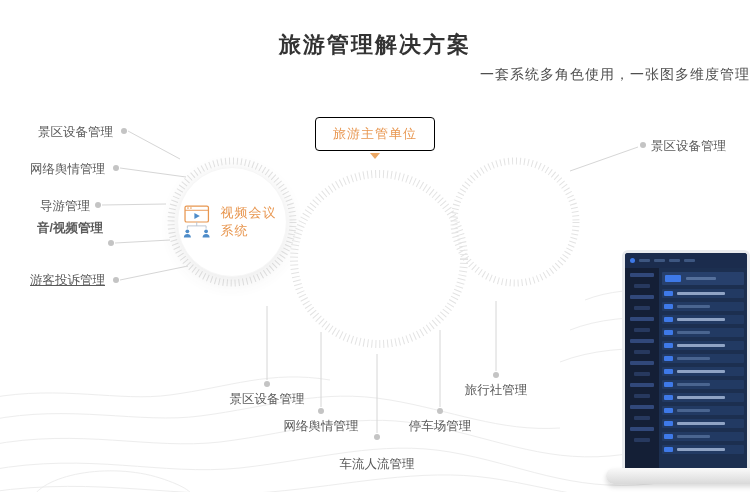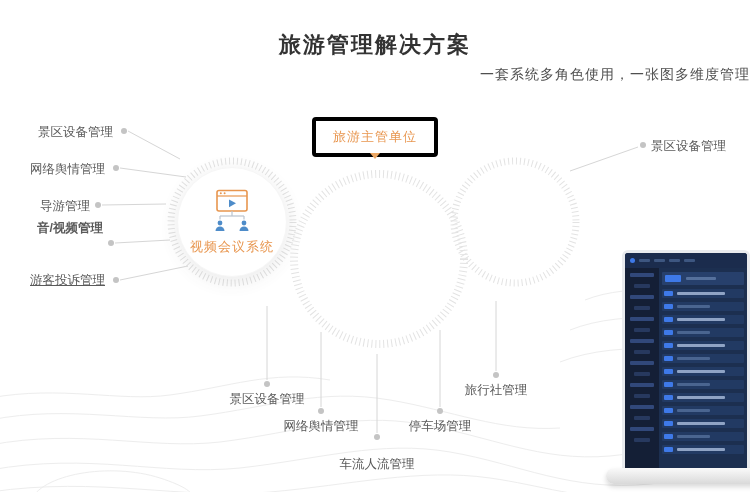--- a/index.html
+++ b/index.html
@@ -11,38 +11,38 @@
   .bg-pattern { position:absolute; inset:0; z-index:0; }
 
   
   .title { position:absolute; top:30px; left:0; width:100%; text-align:center;
            font-size:22px; font-weight:bold; color:#333; letter-spacing:2px; z-index:2; }
   .subtitle { position:absolute; top:66px; left:0; width:100%; text-align:right;
               font-size:14px; color:#4f4f4f; letter-spacing:1px; z-index:2; }
 
   
   .badge { position:absolute; top:117px; left:50%; transform:translateX(-50%);
-           border:4px solid #000000; color:#e8964f; font-size:13px; letter-spacing:1px;
+           border:1px solid #000000; color:#e8964f; font-size:13px; letter-spacing:1px;
            padding:7px 17px; border-radius:4px; background:#fff; z-index:4; }
   .badge-arrow { position:absolute; top:153px; left:50%; transform:translateX(-50%);
            width:0; height:0; border-left:5px solid transparent; border-right:5px solid transparent;
            border-top:6px solid #eca763; z-index:4; }
 
   
   .connectors { position:absolute; inset:0; z-index:1; }
 
   
   .hub { position:absolute; z-index:2; }
   .hub-left   { left:164px; top:154px; width:136px; height:136px; }
   .hub-center { left:286px; top:166px; width:186px; height:186px; z-index:3; }
   .hub-right  { left:447px; top:154px; width:136px; height:136px; }
   .ring { position:absolute; inset:0; width:100%; height:100%; }
   .hub-inner { position:absolute; background:#fff; border-radius:50%;
                box-shadow:0 4px 18px rgba(80,80,80,.12); border:1px solid #f6f6f6;
-               display:flex; flex-direction:column; align-items:center; justify-content:center; gap:5px;font-family:Liberation Serif, serif; }
+               display:flex; flex-direction:row; align-items:center; justify-content:center; gap:5px;font-family:Liberation Serif, serif; }
   .hub-left .hub-inner, .hub-right .hub-inner { inset:13px; }
   .hub-center .hub-inner { inset:17px; }
   .hub-label { color:#e8964f; font-size:13px; letter-spacing:1px; }
   .hub-center .hub-label { font-size:14.5px; }
 
   
   .side-label { position:absolute; font-size:12.5px; color:#5a5a5a; z-index:2; white-space:nowrap; }
   .b-label { position:absolute; font-size:12.5px; color:#5a5a5a; z-index:2; white-space:nowrap;
              transform:translateX(-50%); }
 

